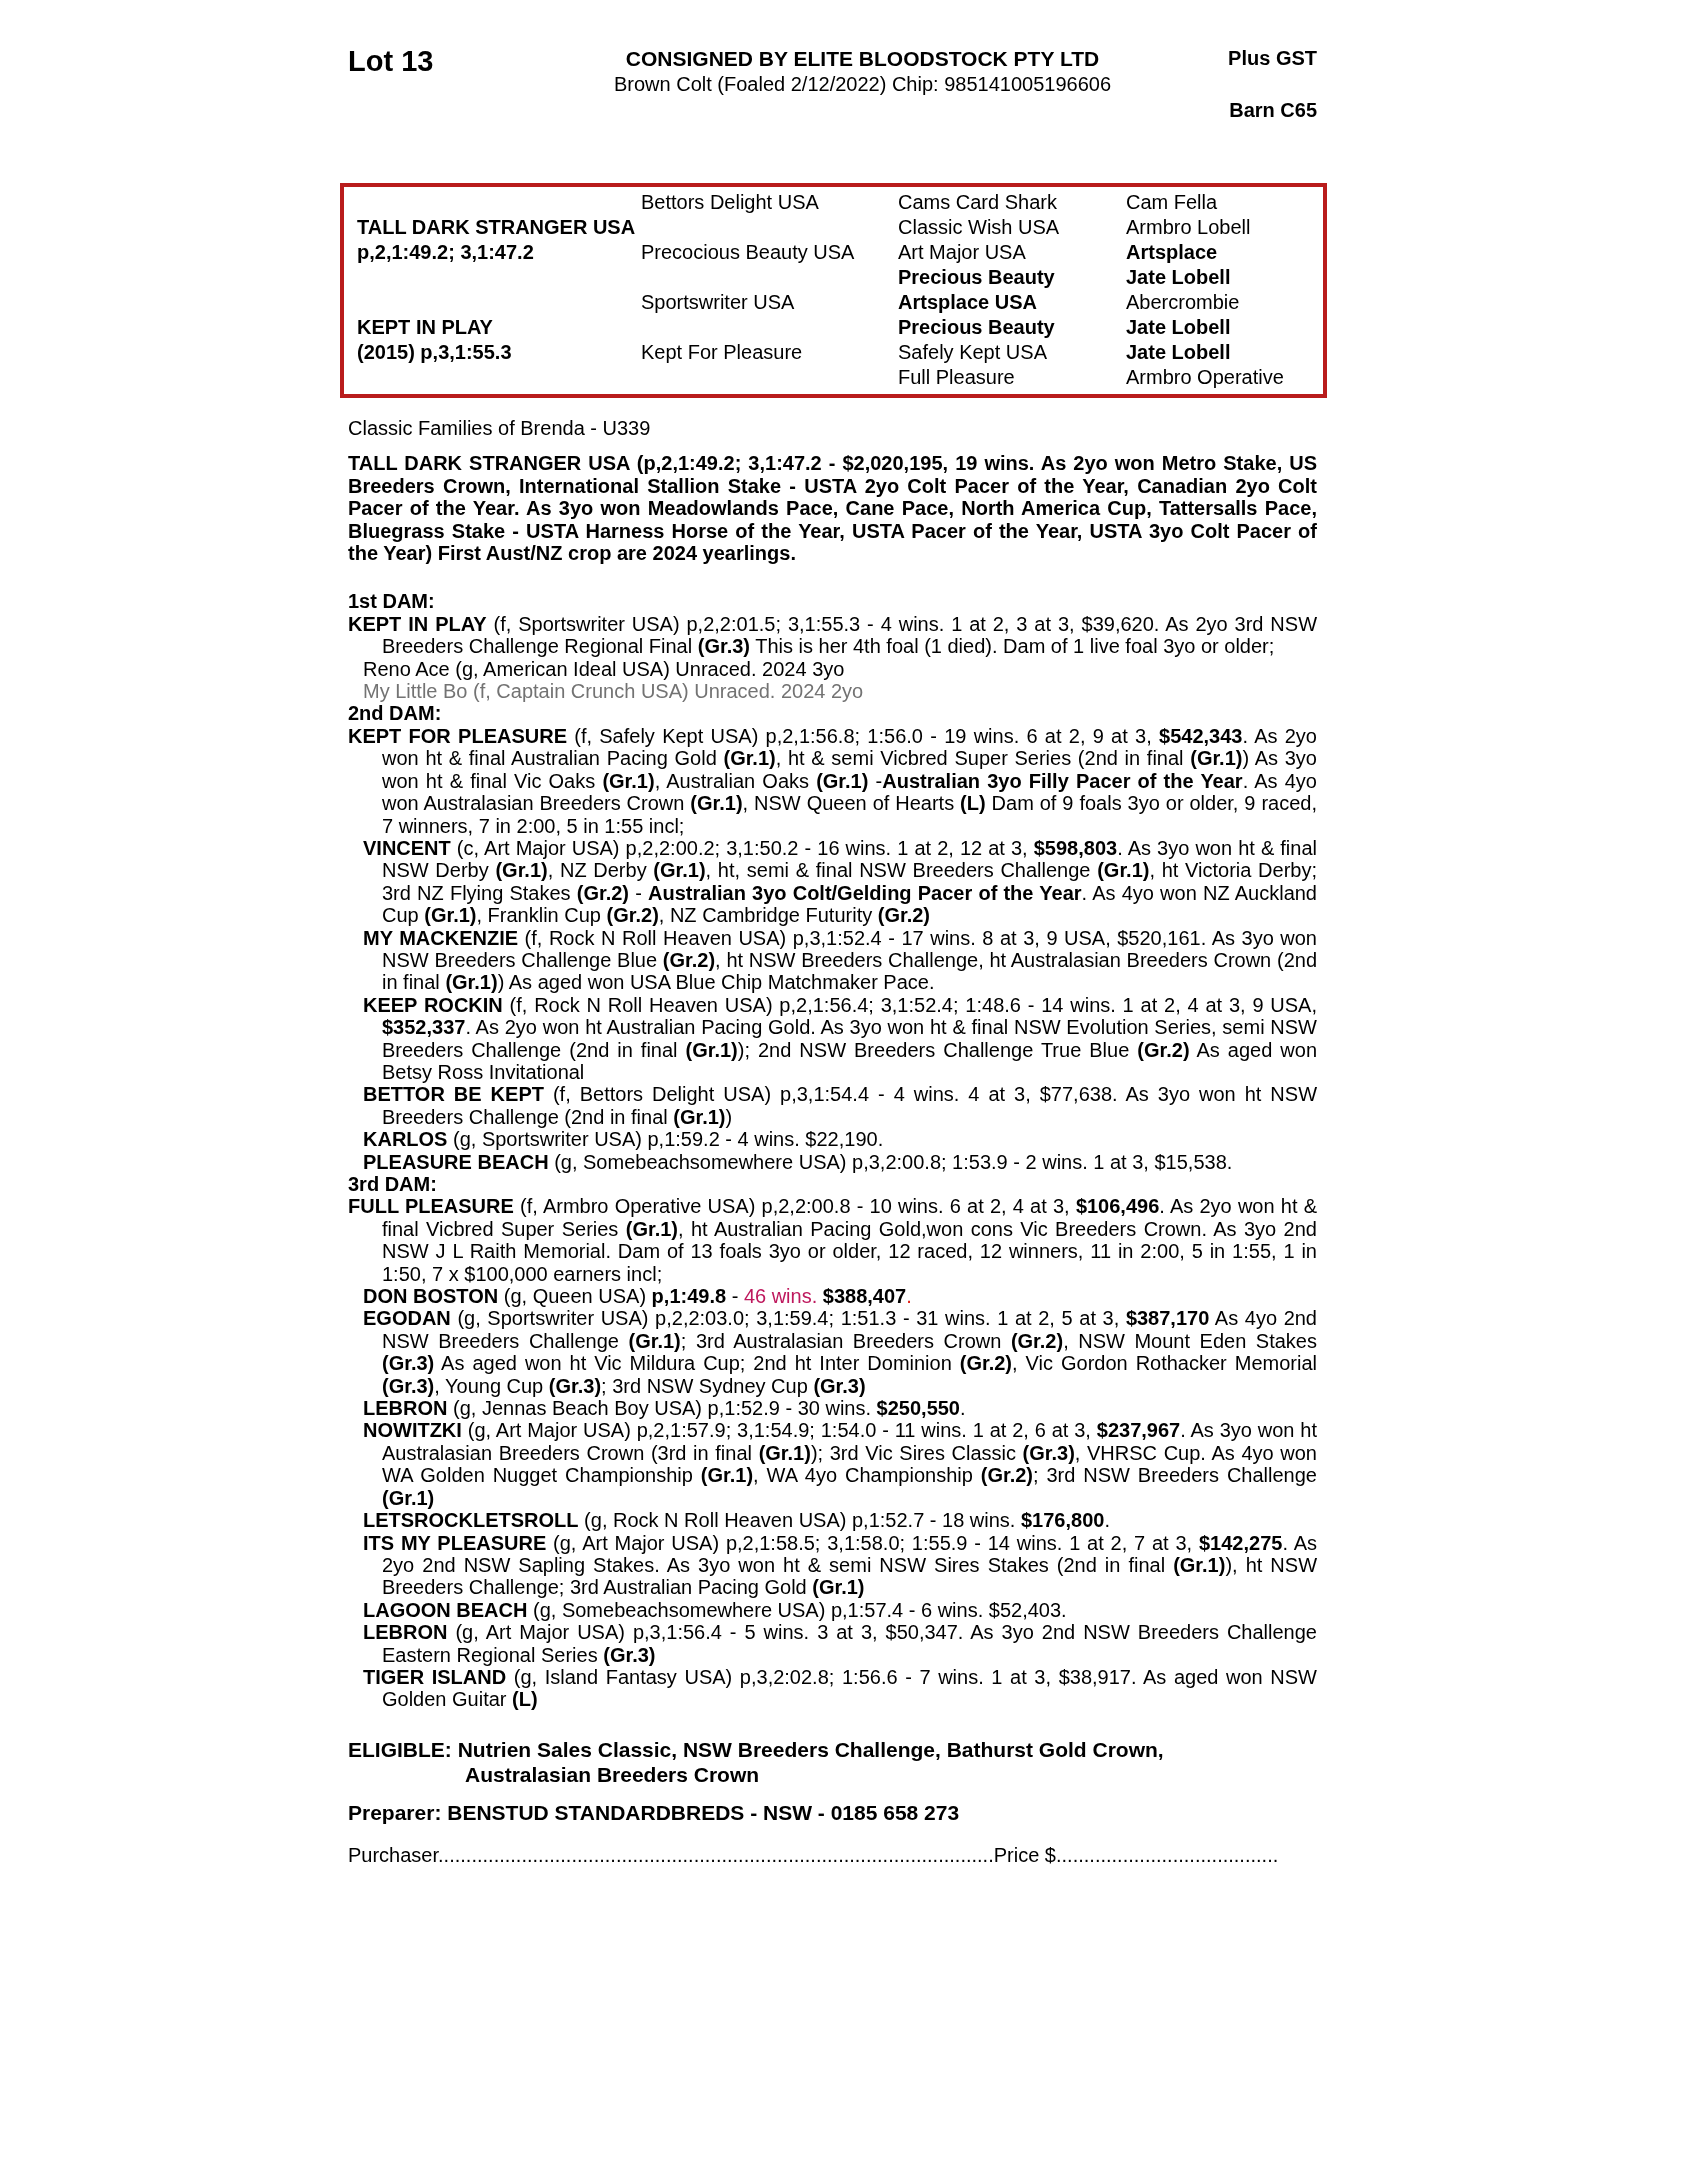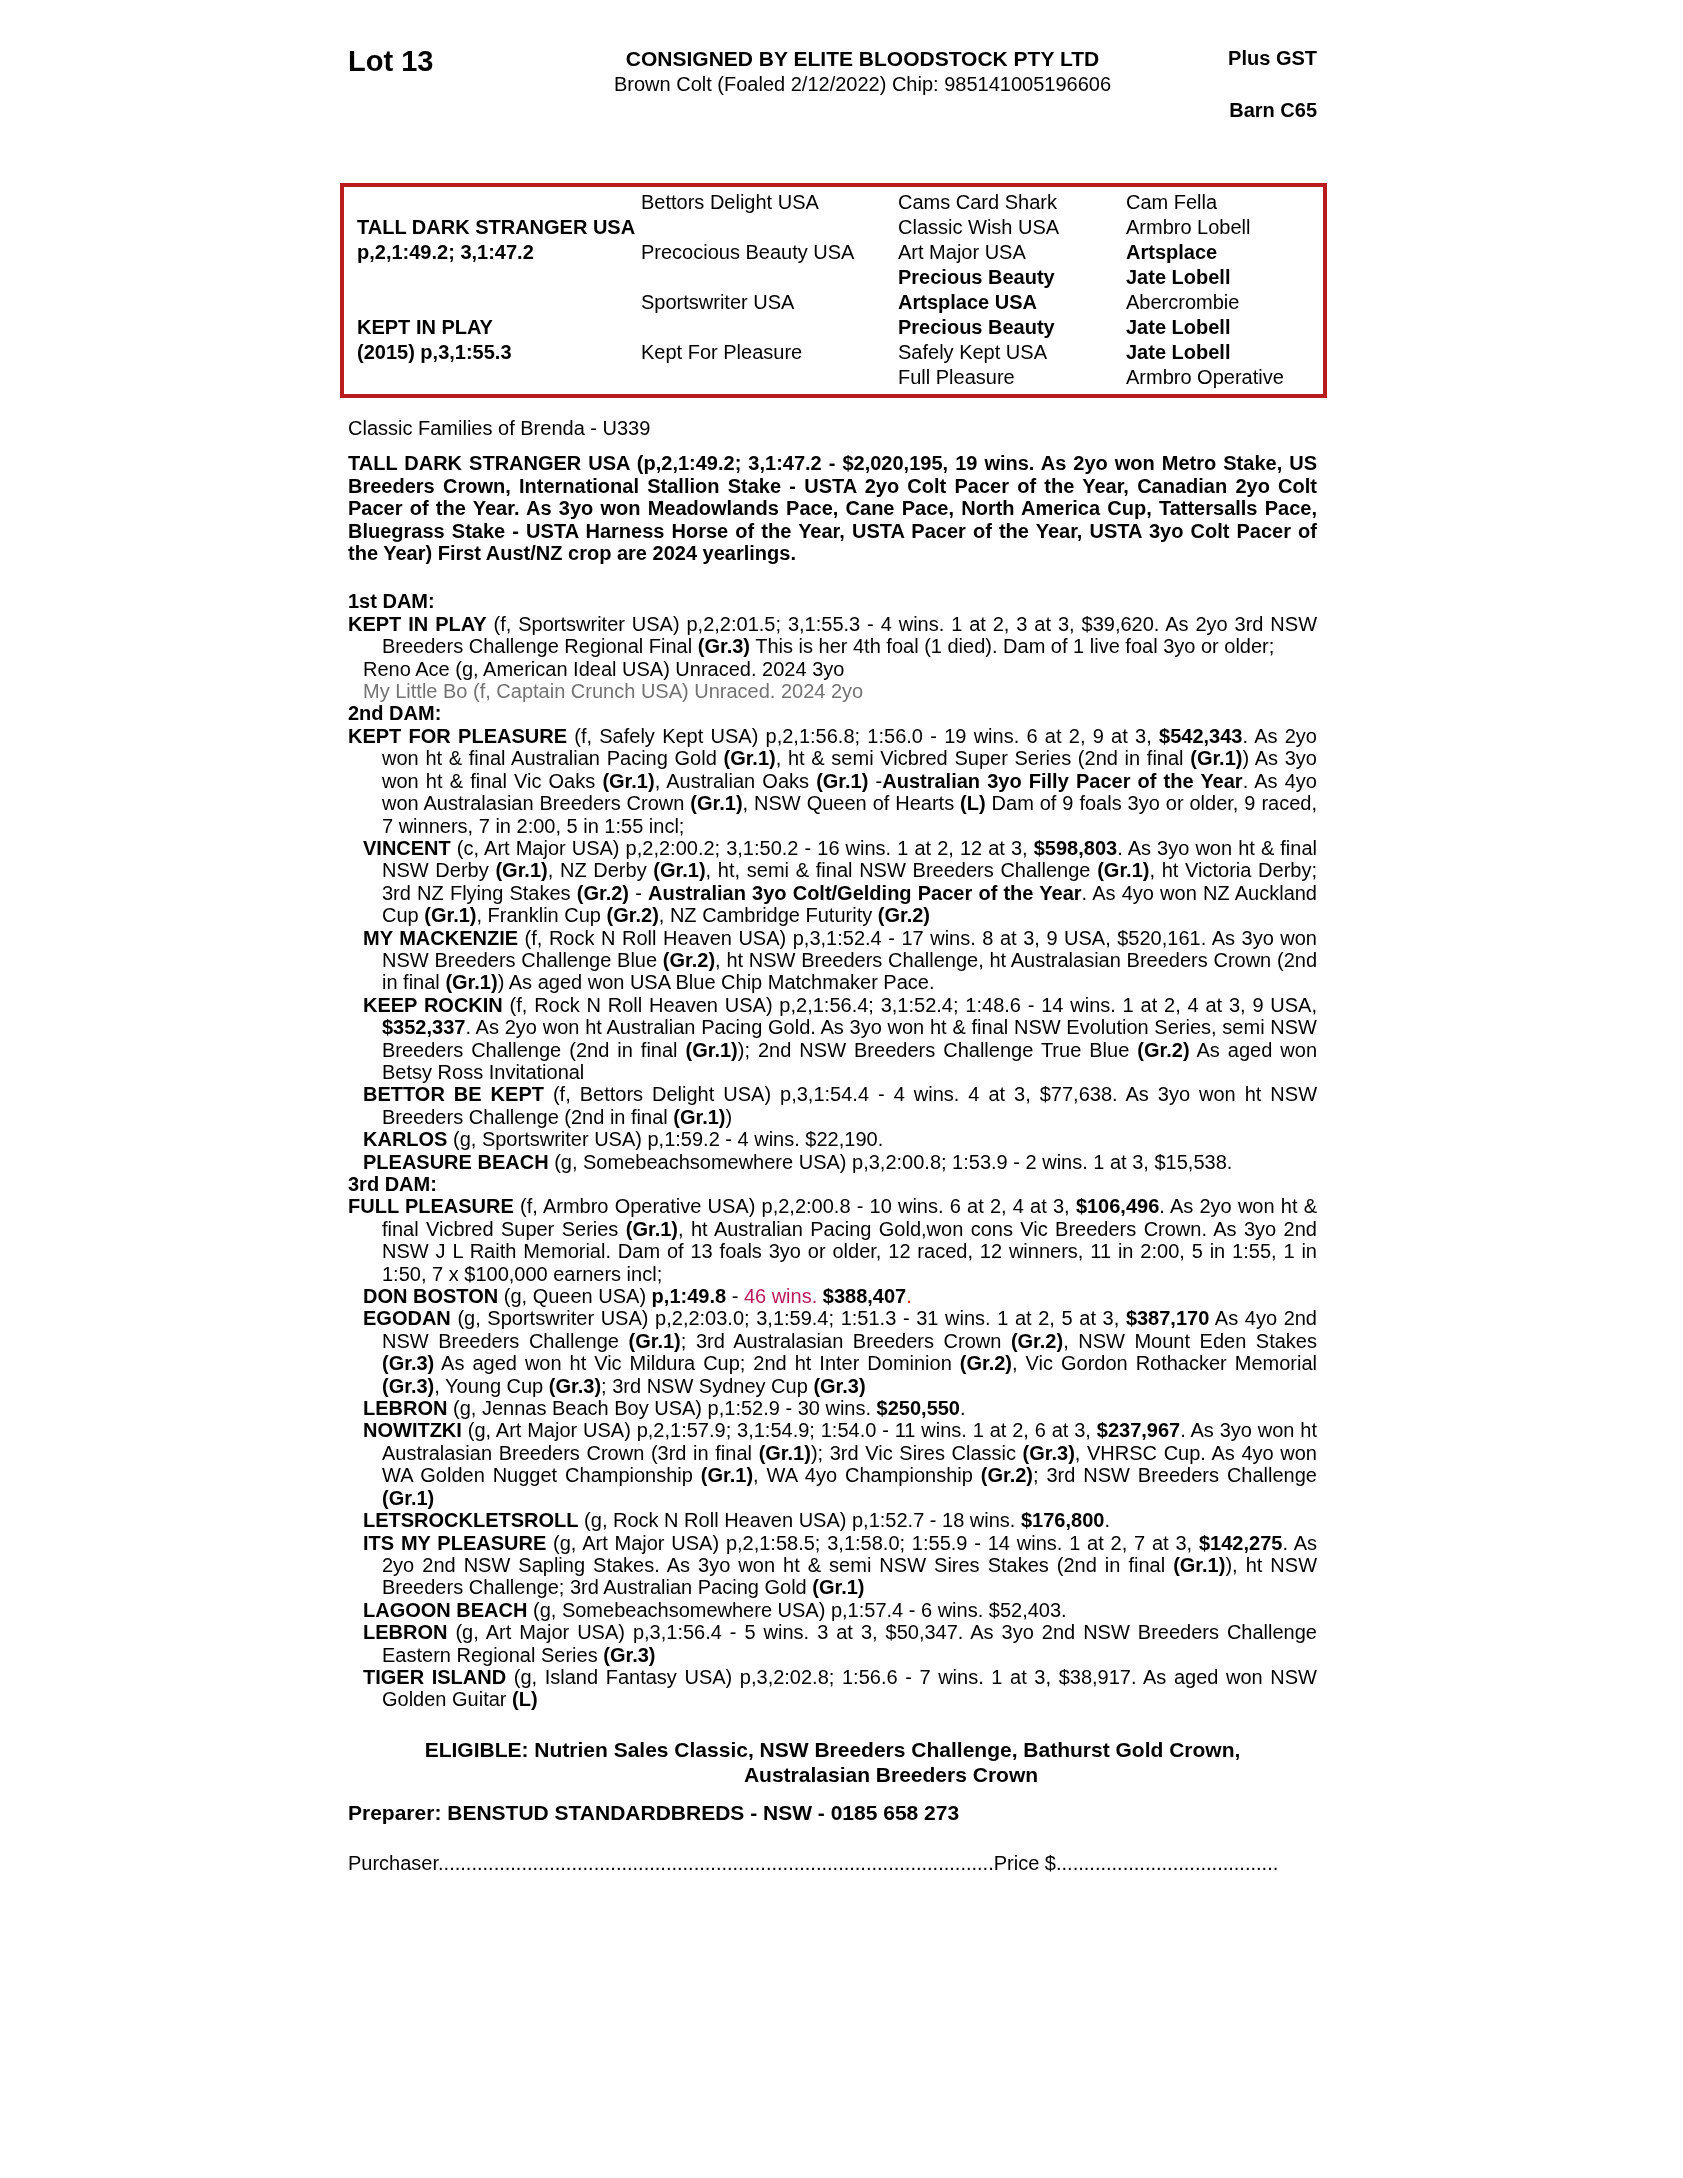--- a/index.html
+++ b/index.html
@@ -26,24 +26,24 @@
   p{margin:0;font-size:20px;line-height:22.4px;}
   .family-line{margin-top:19px;}
   .sire-para{margin-top:13px;text-align:justify;font-weight:bold;}
   .dam-heading{font-weight:bold;}
   .gap-top{margin-top:26px;}
   .dam-para{padding-left:34px;text-indent:-34px;text-align:justify;}
   .dam-para2{padding-left:34px;text-indent:-19px;text-align:justify;}
   .foal-line{padding-left:34px;text-indent:-19px;}
 
   
-  .eligible{margin-top:26px;font-size:21px;line-height:25px;font-weight:bold;text-align:center;}
+  .eligible{margin-top:26px;font-size:21px;line-height:25px;font-weight:bold;}
   .eligible-line2{padding-left:117px;}
   .preparer{margin-top:14px;font-size:21px;font-weight:bold;}
-  .purchaser-row{margin-top:27px;font-size:20px;white-space:nowrap;overflow:hidden;}
+  .purchaser-row{margin-top:19px;font-size:20px;white-space:nowrap;overflow:hidden;}
 </style>
 </head>
 <body>
 
 <div class="page">
 
   <div class="header">
     <div class="lot">Lot 13</div>
     <div class="header-center">
       <div class="consignor">CONSIGNED BY ELITE BLOODSTOCK PTY LTD</div>

